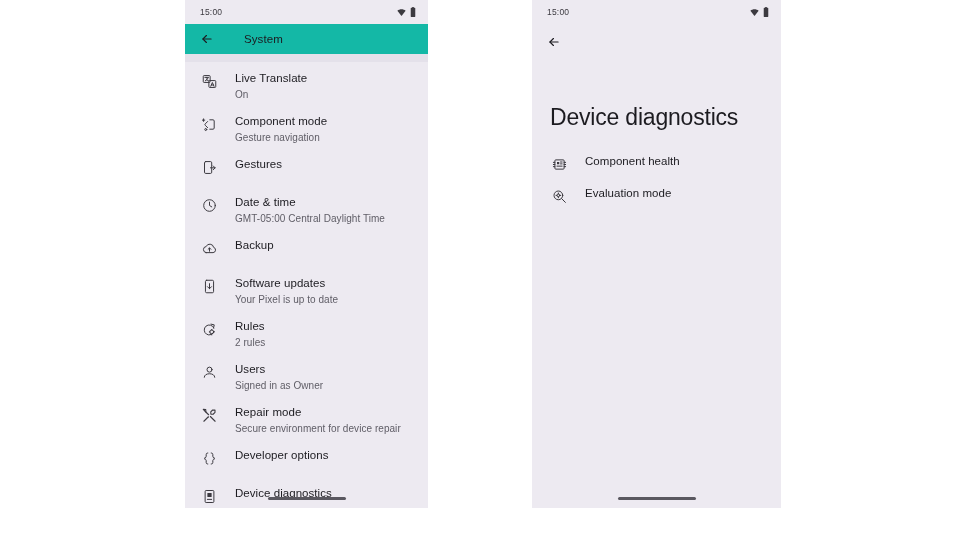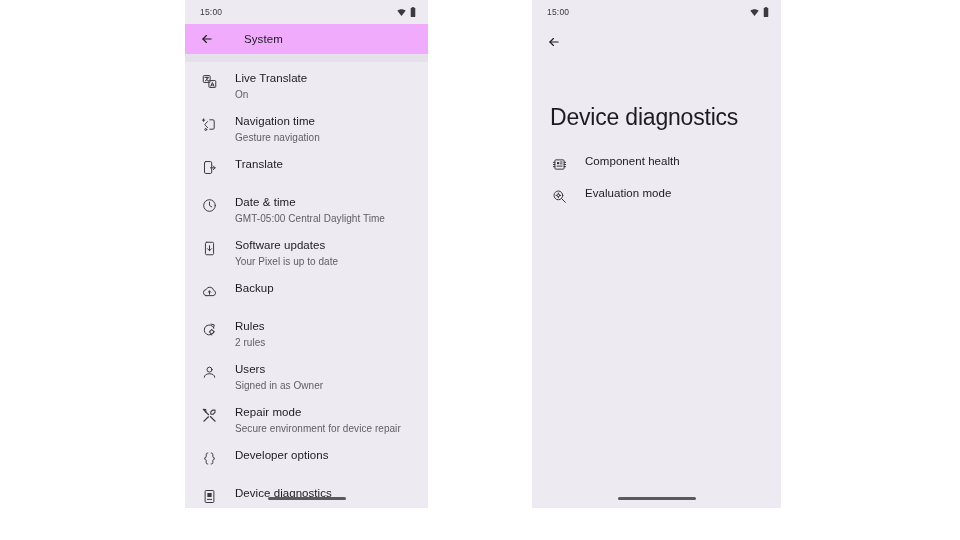--- a/index.html
+++ b/index.html
@@ -57,21 +57,21 @@
   .statusbar__icons svg { display: block; }
 
   
   .appbar {
     height: 30px;
     display: flex;
     align-items: center;
     padding-left: 13px;
     box-sizing: border-box;
   }
-  .appbar--tinted { background: #f0abfc; }
+  .appbar--tinted { background: #14b8a6; }
   .appbar__title {
     font-size: 11.5px;
     color: #1c1b20;
     margin-left: 28px;
     letter-spacing: 0.1px;
   }
   .backbtn {
     width: 18px;
     height: 18px;
     display: flex;
@@ -220,73 +220,73 @@
       <div class="row">
         <span class="row__icon">
           <svg width="15" height="15" viewBox="0 0 24 24" fill="none" stroke="#3c3a40" stroke-width="1.6" stroke-linecap="round">
             <path d="M12.5 4.5h5.2c1 0 1.8.8 1.8 1.8v11.4c0 1-.8 1.8-1.8 1.8h-5.2"></path>
             <path d="M9 7.2 5.2 11a1.6 1.6 0 0 0 0 2.3L9 17"></path>
             <path d="M2.5 3v4M.6 5h3.8"></path>
             <circle cx="6" cy="20" r="1.6"></circle>
           </svg>
         </span>
         <span class="row__text">
-          <div class="row__title">Navigation time</div>
+          <div class="row__title">Component mode</div>
           <div class="row__sub">Gesture navigation</div>
         </span>
       </div>
 
       <div class="row">
         <span class="row__icon">
           <svg width="15" height="15" viewBox="0 0 24 24" fill="none" stroke="#3c3a40" stroke-width="1.6" stroke-linecap="round" stroke-linejoin="round">
             <rect x="4" y="2.5" width="11.5" height="19" rx="2"></rect>
             <path d="M18 9.5 21 12.5 18 15.5"></path>
             <path d="M13.5 12.5H21"></path>
           </svg>
         </span>
         <span class="row__text">
-          <div class="row__title">Translate</div>
+          <div class="row__title">Gestures</div>
         </span>
       </div>
 
       <div class="row">
         <span class="row__icon">
           <svg width="15" height="15" viewBox="0 0 24 24" fill="none" stroke="#3c3a40" stroke-width="1.6" stroke-linecap="round">
             <circle cx="12" cy="12" r="9.3"></circle>
             <path d="M12 6.6V12l3.6 2.2"></path>
           </svg>
         </span>
         <span class="row__text">
           <div class="row__title">Date &amp; time</div>
           <div class="row__sub">GMT-05:00 Central Daylight Time</div>
         </span>
       </div>
 
       <div class="row">
         <span class="row__icon">
           <svg width="15" height="15" viewBox="0 0 24 24" fill="none" stroke="#3c3a40" stroke-width="1.6" stroke-linecap="round" stroke-linejoin="round">
+            <path d="M6.4 18.6A4.9 4.9 0 0 1 6.6 8.9a6.3 6.3 0 0 1 12 1.3 4.3 4.3 0 0 1-.9 8.4H6.4z"></path>
+            <path d="M12 16.4v-5M9.8 13.2 12 11l2.2 2.2"></path>
+          </svg>
+        </span>
+        <span class="row__text">
+          <div class="row__title">Backup</div>
+        </span>
+      </div>
+
+      <div class="row">
+        <span class="row__icon">
+          <svg width="15" height="15" viewBox="0 0 24 24" fill="none" stroke="#3c3a40" stroke-width="1.6" stroke-linecap="round" stroke-linejoin="round">
             <rect x="5.5" y="2" width="13" height="20" rx="2"></rect>
             <path d="M12 7.5v8M8.8 12.3 12 15.5l3.2-3.2"></path>
           </svg>
         </span>
         <span class="row__text">
           <div class="row__title">Software updates</div>
           <div class="row__sub">Your Pixel is up to date</div>
-        </span>
-      </div>
-
-      <div class="row">
-        <span class="row__icon">
-          <svg width="15" height="15" viewBox="0 0 24 24" fill="none" stroke="#3c3a40" stroke-width="1.6" stroke-linecap="round" stroke-linejoin="round">
-            <path d="M6.4 18.6A4.9 4.9 0 0 1 6.6 8.9a6.3 6.3 0 0 1 12 1.3 4.3 4.3 0 0 1-.9 8.4H6.4z"></path>
-            <path d="M12 16.4v-5M9.8 13.2 12 11l2.2 2.2"></path>
-          </svg>
-        </span>
-        <span class="row__text">
-          <div class="row__title">Backup</div>
         </span>
       </div>
 
       <div class="row">
         <span class="row__icon">
           <svg width="15" height="15" viewBox="0 0 24 24" fill="none" stroke="#3c3a40" stroke-width="1.6" stroke-linecap="round" stroke-linejoin="round">
             <path d="M19 9.6A8 8 0 1 0 19.3 15"></path>
             <path d="M14.4 3.4 19.6 4.6 18.4 9.8"></path>
             <circle cx="15.6" cy="15.8" r="3.1"></circle>
             <path d="M15.6 11.9v1M15.6 19.7v1M11.7 15.8h1M18.5 15.8h1"></path>

